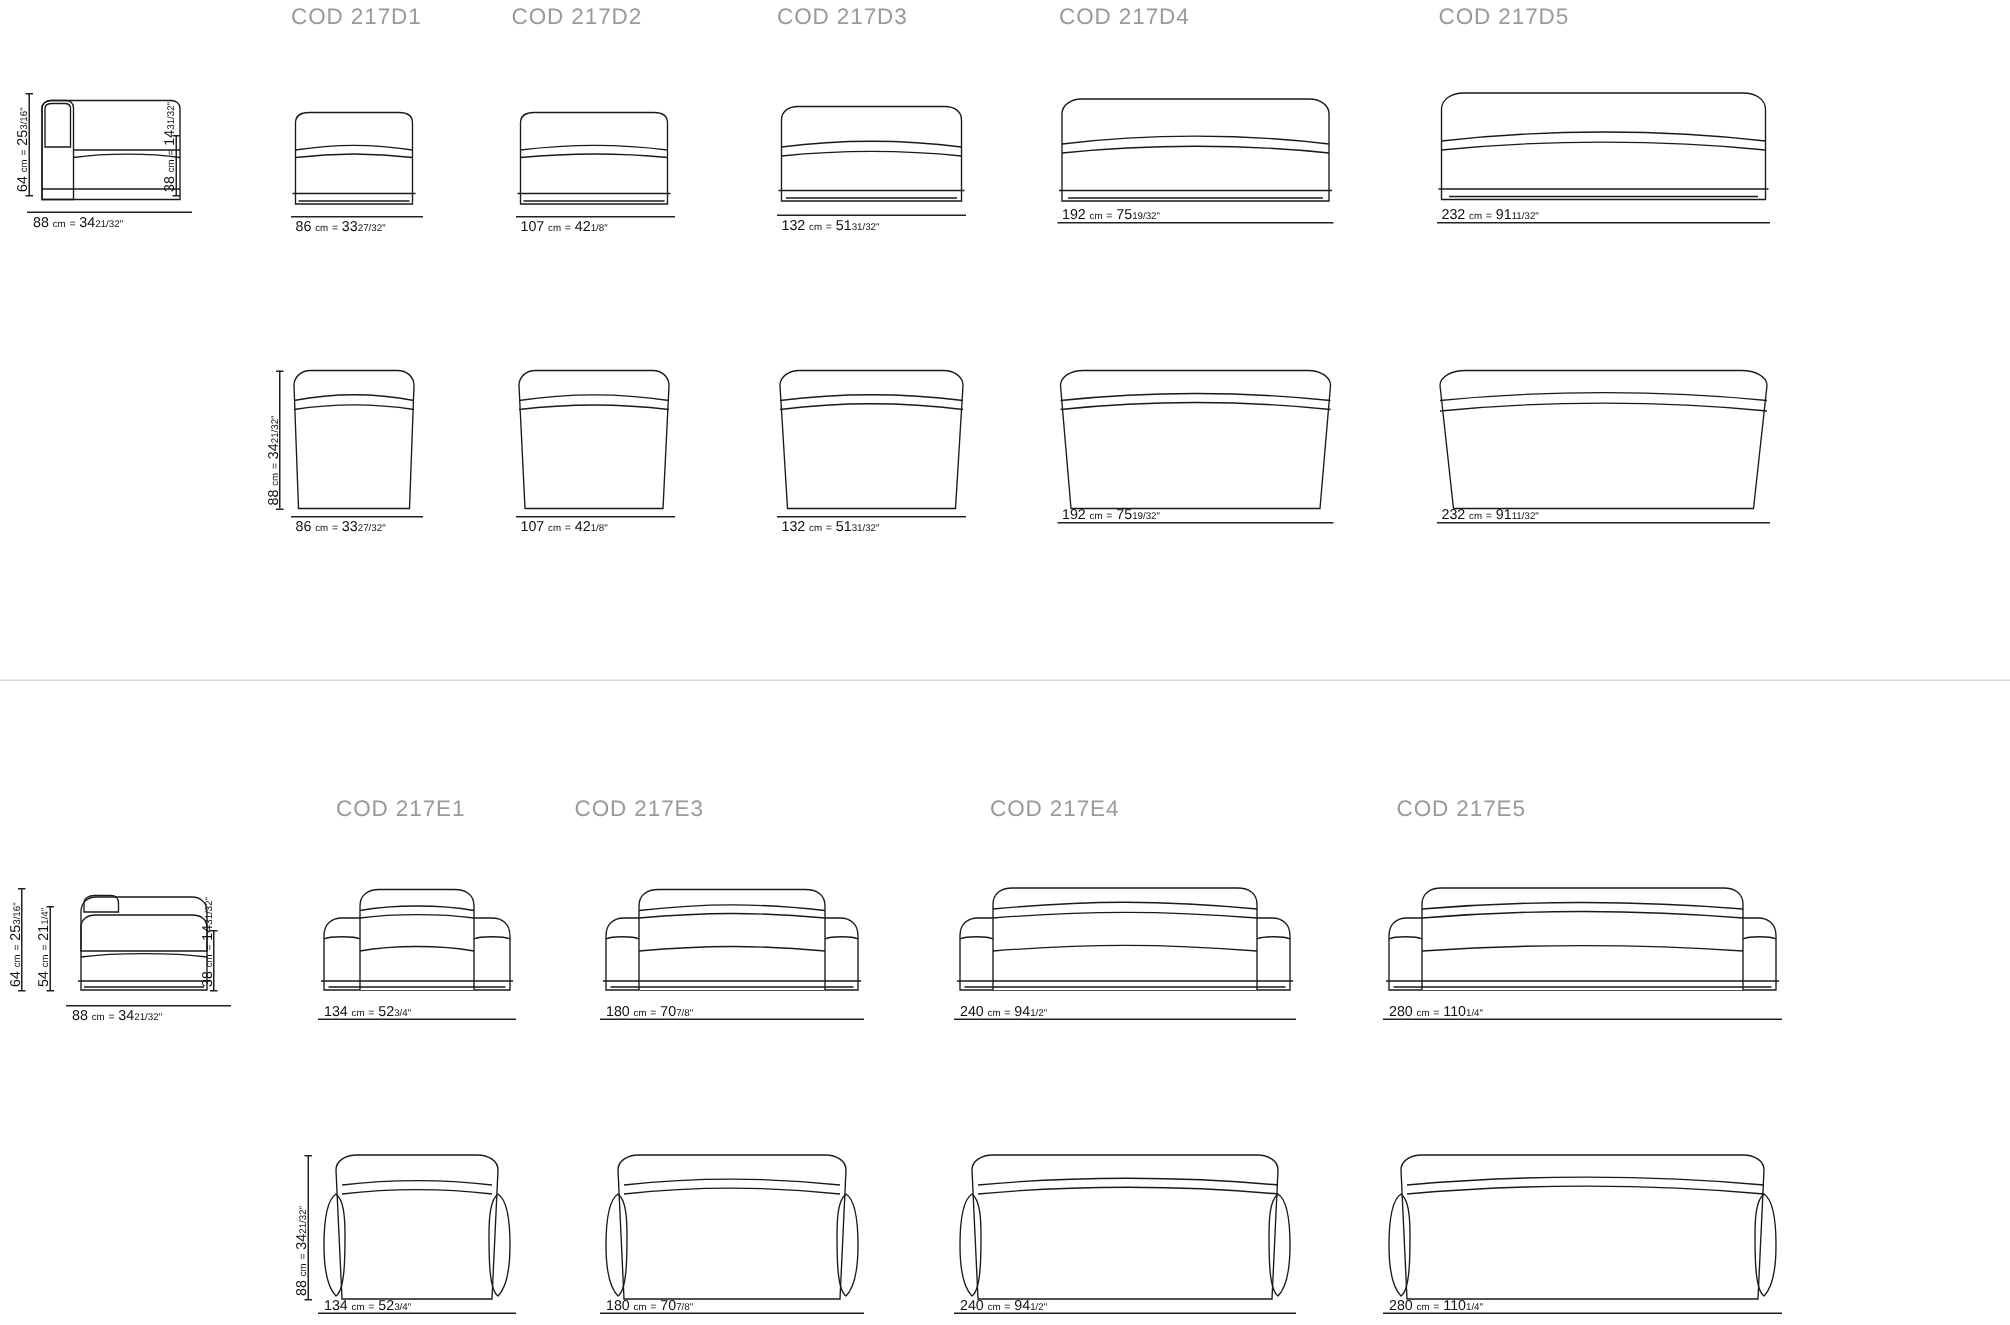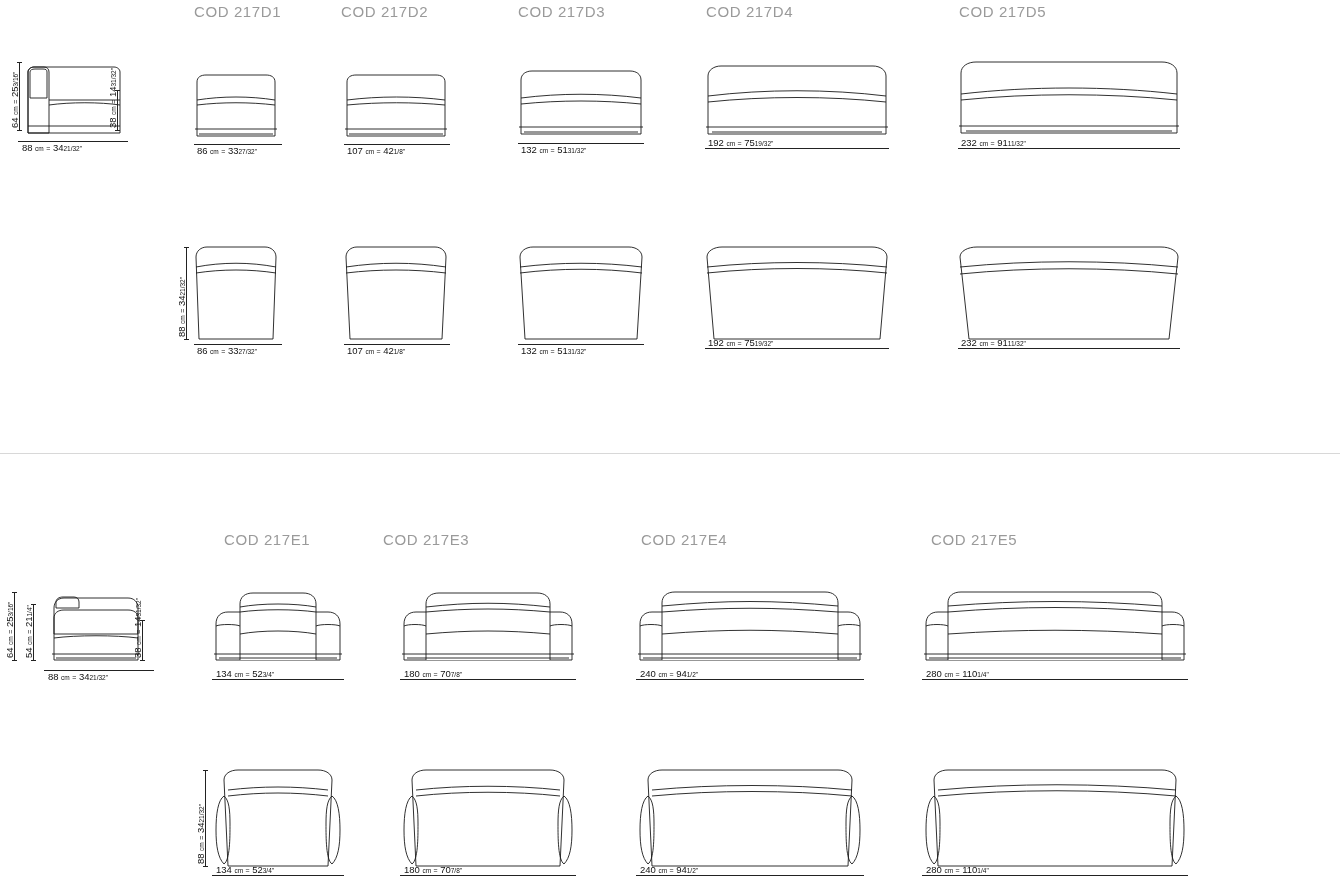--- a/index.html
+++ b/index.html
@@ -310,21 +310,21 @@
     <span class="n">232</span>
     <span class="u">cm</span>
     <span class="eq">=</span>
     <span class="n">91</span><span class="fr">11/32</span><span class="fr">"</span>
   </div>
 
   <div class="divider" style="top:453px;"></div>
 
   <div class="code-label" style="left:224px; top:531px;">COD 217E1</div>
   <div class="code-label" style="left:383px; top:531px;">COD 217E3</div>
-  <div class="code-label" style="left:641px; top:531px;">COD 217E4</div>
+  <div class="code-label" style="left:660px; top:531px;">COD 217E4</div>
   <div class="code-label" style="left:931px; top:531px;">COD 217E5</div>
 
   <div class="fig" style="left:44px; top:588px;">
     <svg width="100" height="85" viewBox="0 0 100 85">
       <g fill="none" stroke="#1a1a1a" stroke-width="0.9">
         <path d="M10,20 C10,14 14,10 20,10 L84,10 C90,10 94,14 94,20 L94,72 L10,72 Z" fill="#fff"></path>
         <path d="M10,30 C10,25 14,22 20,22 L84,22 C90,22 94,25 94,30 L94,46 L10,46 Z"></path>
         <path d="M12,14 C12,11 15,9 19,9 L30,9 C33,9 35,11 35,14 L35,20 L12,20 Z"></path>
         <path d="M10,50 C32,47 72,47 94,50"></path>
         <path d="M8,66 L96,66"></path>

